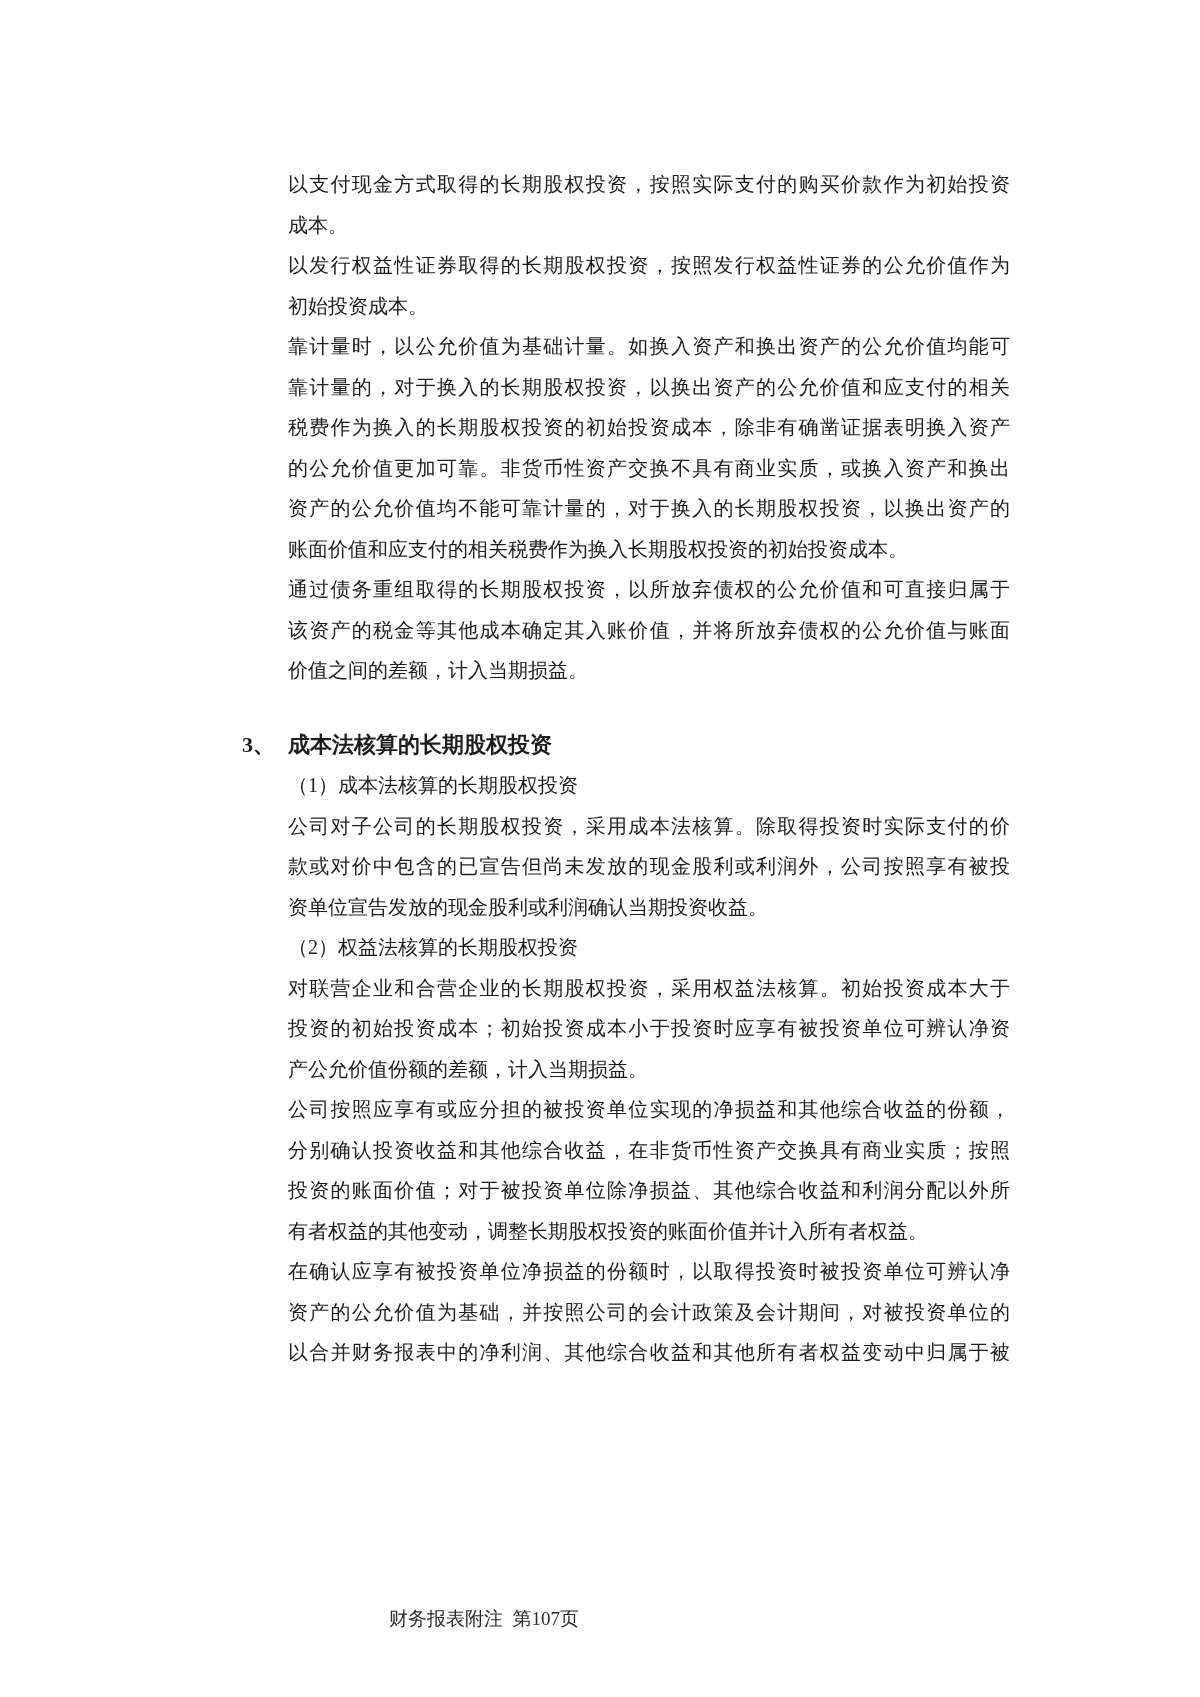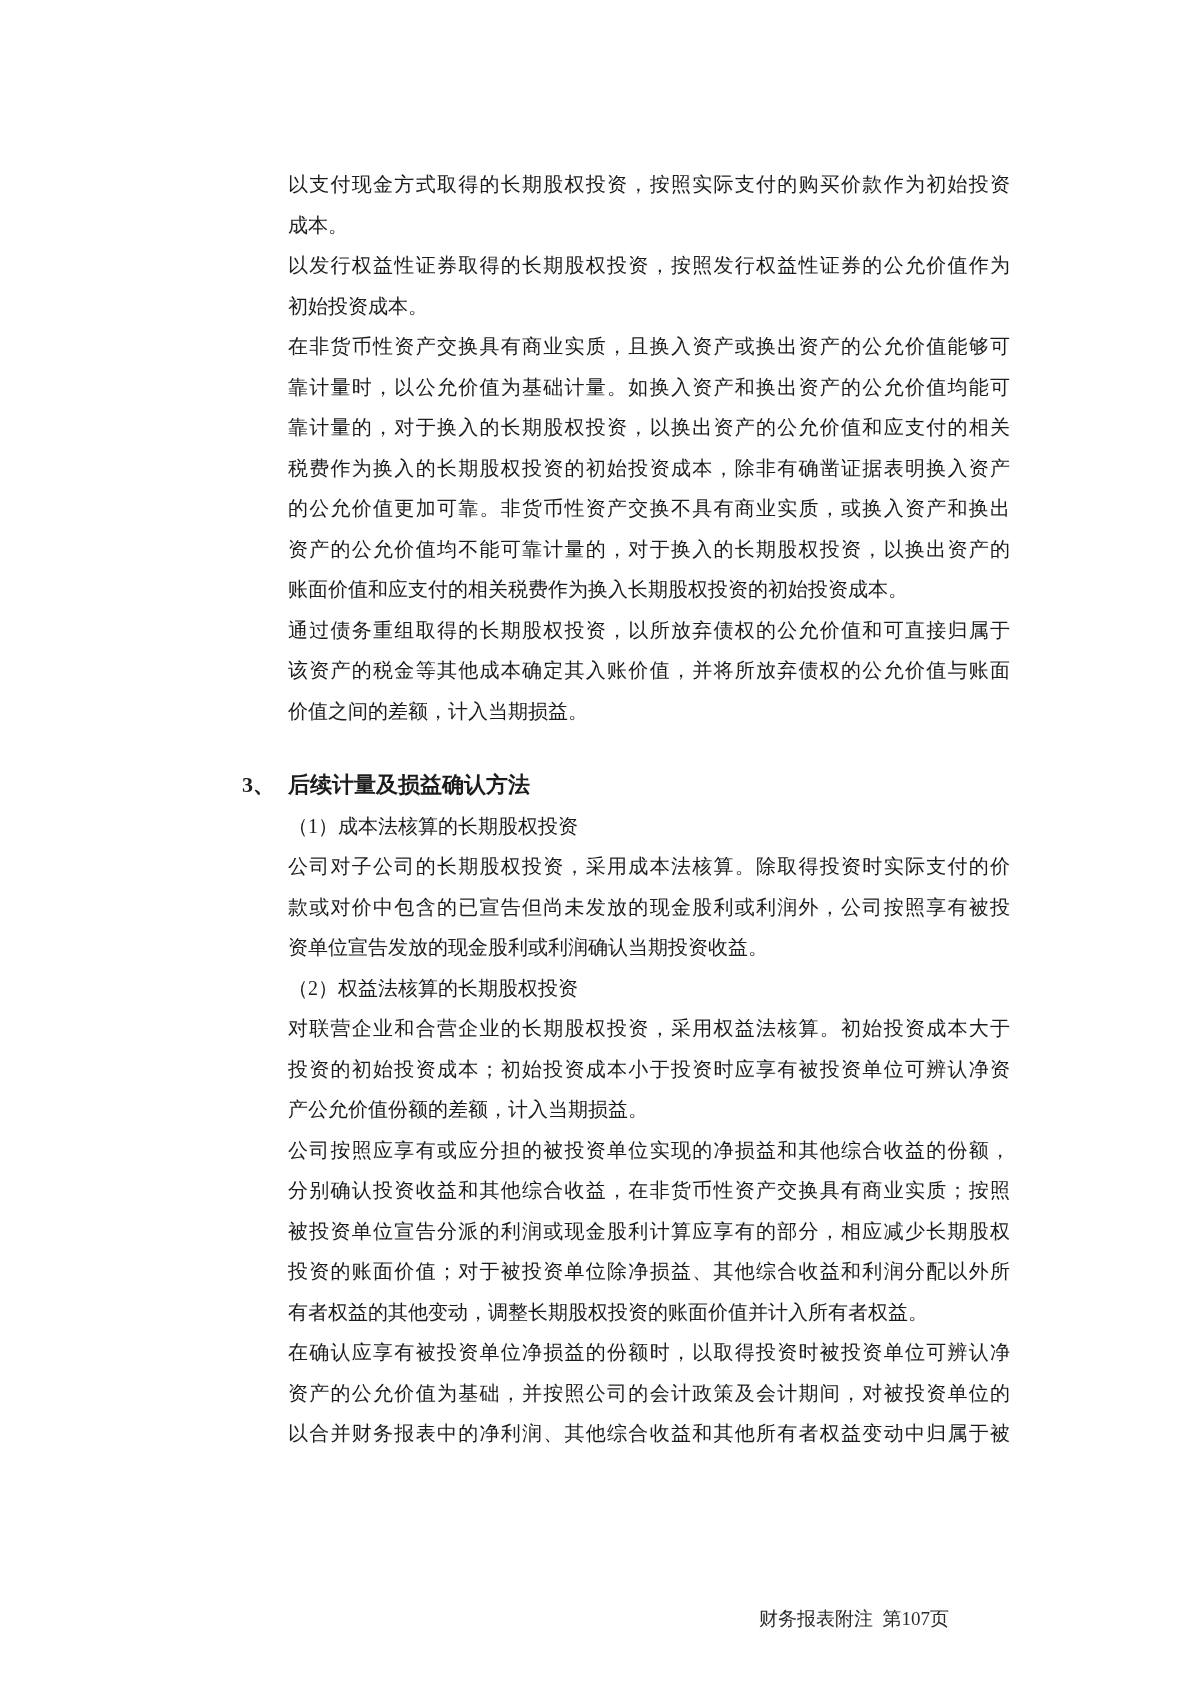--- a/index.html
+++ b/index.html
@@ -46,75 +46,73 @@
   .heading .hnum {
     position: absolute;
     left: -46px;
     top: 0;
   }
   .footer {
     position: absolute;
     left: 0;
     top: 1568px;
     width: 949px;
-    text-align: right;
+    text-align: center;
     font-size: 19px;
     line-height: 26px;
     color: #2a2a2a;
     white-space: pre;
   }
 </style>
 </head>
 <body>
 
 <div class="page">
   <main class="doc-body" id="doc-body">
       <div class="para">
         <div class="line">以支付现金方式取得的长期股权投资，按照实际支付的购买价款作为初始投资</div>
         <div class="line endline">成本。</div>
       </div>
       <div class="para">
         <div class="line">以发行权益性证券取得的长期股权投资，按照发行权益性证券的公允价值作为</div>
         <div class="line endline">初始投资成本。</div>
       </div>
       <div class="para">
-        <div class="line">在非货币性资产交换具有商业实质，且换入资产或换出资产的公允价值能够可</div>
         <div class="line">靠计量时，以公允价值为基础计量。如换入资产和换出资产的公允价值均能可</div>
         <div class="line">靠计量的，对于换入的长期股权投资，以换出资产的公允价值和应支付的相关</div>
         <div class="line">税费作为换入的长期股权投资的初始投资成本，除非有确凿证据表明换入资产</div>
         <div class="line">的公允价值更加可靠。非货币性资产交换不具有商业实质，或换入资产和换出</div>
         <div class="line">资产的公允价值均不能可靠计量的，对于换入的长期股权投资，以换出资产的</div>
         <div class="line endline">账面价值和应支付的相关税费作为换入长期股权投资的初始投资成本。</div>
       </div>
       <div class="para">
         <div class="line">通过债务重组取得的长期股权投资，以所放弃债权的公允价值和可直接归属于</div>
         <div class="line">该资产的税金等其他成本确定其入账价值，并将所放弃债权的公允价值与账面</div>
         <div class="line endline">价值之间的差额，计入当期损益。</div>
       </div>
-      <div class="heading"><span class="hnum">3、</span><span class="htitle">后续计量及损益确认方法</span></div>
+      <div class="heading"><span class="hnum">3、</span><span class="htitle">成本法核算的长期股权投资</span></div>
       <div class="para">
         <div class="line endline">（1）成本法核算的长期股权投资</div>
       </div>
       <div class="para">
         <div class="line">公司对子公司的长期股权投资，采用成本法核算。除取得投资时实际支付的价</div>
         <div class="line">款或对价中包含的已宣告但尚未发放的现金股利或利润外，公司按照享有被投</div>
         <div class="line endline">资单位宣告发放的现金股利或利润确认当期投资收益。</div>
       </div>
       <div class="para">
         <div class="line endline">（2）权益法核算的长期股权投资</div>
       </div>
       <div class="para">
         <div class="line">对联营企业和合营企业的长期股权投资，采用权益法核算。初始投资成本大于</div>
         <div class="line">投资的初始投资成本；初始投资成本小于投资时应享有被投资单位可辨认净资</div>
         <div class="line endline">产公允价值份额的差额，计入当期损益。</div>
       </div>
       <div class="para">
         <div class="line">公司按照应享有或应分担的被投资单位实现的净损益和其他综合收益的份额，</div>
         <div class="line">分别确认投资收益和其他综合收益，在非货币性资产交换具有商业实质；按照</div>
-        <div class="line">被投资单位宣告分派的利润或现金股利计算应享有的部分，相应减少长期股权</div>
         <div class="line">投资的账面价值；对于被投资单位除净损益、其他综合收益和利润分配以外所</div>
         <div class="line endline">有者权益的其他变动，调整长期股权投资的账面价值并计入所有者权益。</div>
       </div>
       <div class="para">
         <div class="line">在确认应享有被投资单位净损益的份额时，以取得投资时被投资单位可辨认净</div>
         <div class="line">资产的公允价值为基础，并按照公司的会计政策及会计期间，对被投资单位的</div>
         <div class="line">以合并财务报表中的净利润、其他综合收益和其他所有者权益变动中归属于被</div>
       </div>
     </main>
   <footer class="footer">

